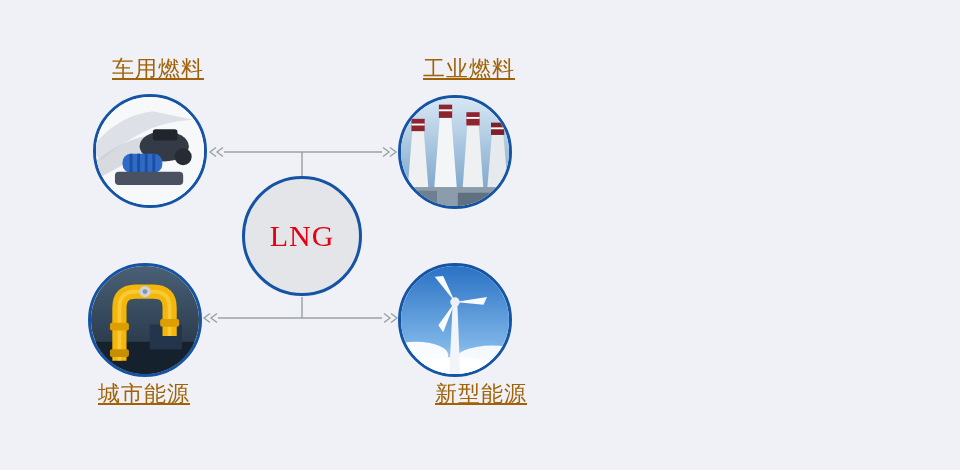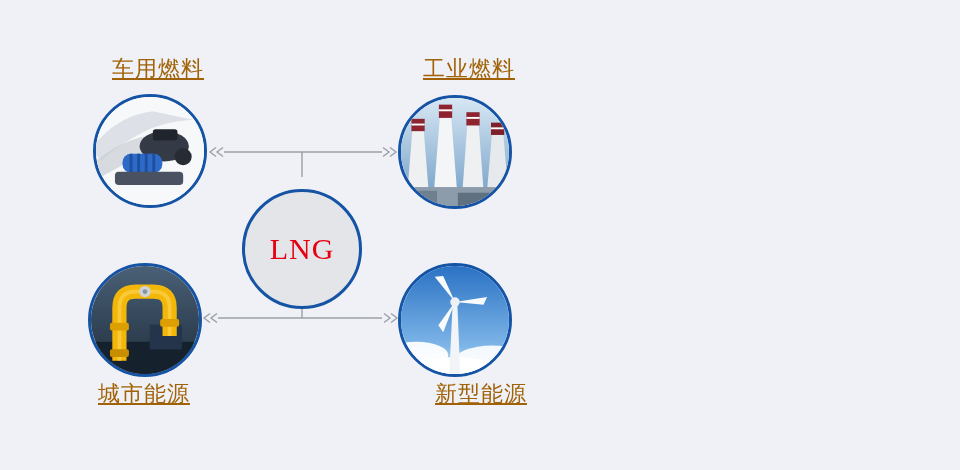--- a/index.html
+++ b/index.html
@@ -25,21 +25,21 @@
   }
   .circle svg { display:block; width:100%; height:100%; }
   .circle-tl { left:93px;  top:94px;  width:114px; height:114px; }
   .circle-tr { left:398px; top:95px;  width:114px; height:114px; }
   .circle-bl { left:88px;  top:263px; width:114px; height:114px; }
   .circle-br { left:398px; top:263px; width:114px; height:114px; }
 
   
   .center-circle {
     position:absolute;
-    left:242px; top:189px;
+    left:242px; top:176px;
     width:120px; height:120px;
     border-radius:50%;
     border:3px solid #1553a5;
     background:#e4e5e8;
     display:flex; align-items:center; justify-content:center;
   }
   .center-label {
     font-family:"Liberation Serif", serif;
     font-size:30px;
     color:#e60012;

